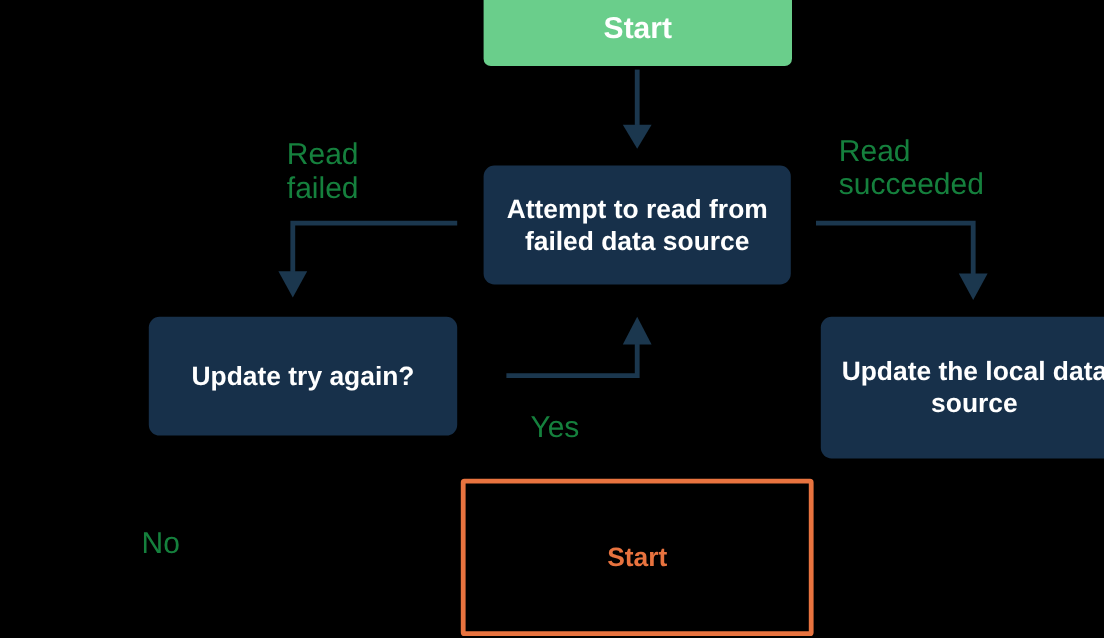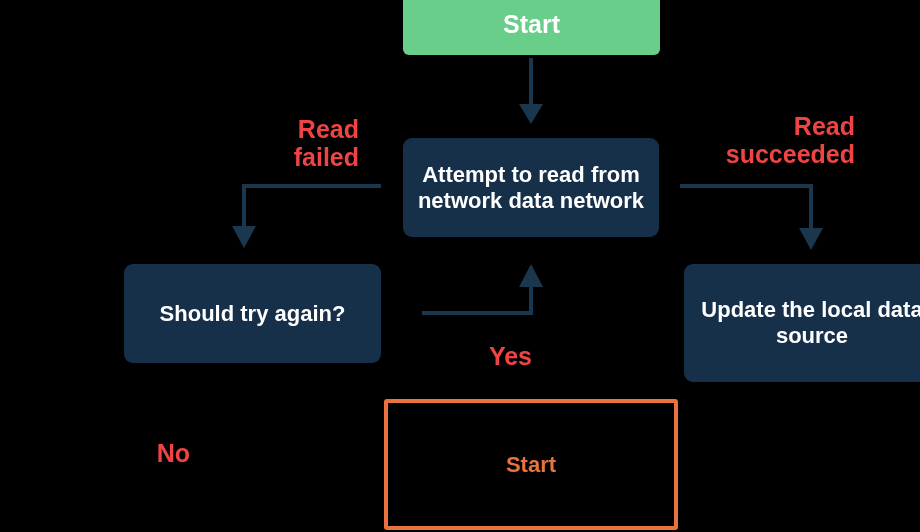--- a/index.html
+++ b/index.html
@@ -54,25 +54,25 @@
     border: 4px solid #e8733f;
     color: #e8733f;
     font-size: 22px;
     font-weight: 700;
     border-radius: 3px;
   }
 
   
   .edge-label {
     position: absolute;
-    color: #ef4444;
+    color: #15803d;
     font-size: 25px;
-    font-weight: 700;
+    font-weight: 400;
     line-height: 1.1;
-    text-align: right;
+    text-align: left;
     white-space: pre-line;
   }
 
   
   #edges {
     position: absolute;
     left: 0;
     top: 0;
     width: 920px;
     height: 532px;
@@ -116,25 +116,25 @@
       <polygon class="edge-head" points="487,287 511,287 499,264"></polygon>
     </g>
   </svg>
 
   <div class="node node-start" style="left:371px; top:-6px; width:257px; height:61px;">
     <span class="node-label">Start</span>
   </div>
 
   <div class="node node-process" style="left:371px; top:138px; width:256px; height:99px;">
     <span class="node-label">Attempt to read from
-network data network</span>
+failed data source</span>
   </div>
 
   <div class="node node-process" style="left:92px; top:264px; width:257px; height:99px;">
-    <span class="node-label">Should try again?</span>
+    <span class="node-label">Update try again?</span>
   </div>
 
   <div class="node node-process" style="left:652px; top:264px; width:256px; height:118px;">
     <span class="node-label">Update the local data
 source</span>
   </div>
 
   <div class="node node-terminal" style="left:352px; top:399px; width:294px; height:131px;">
     <span class="node-label">Start</span>
   </div>

